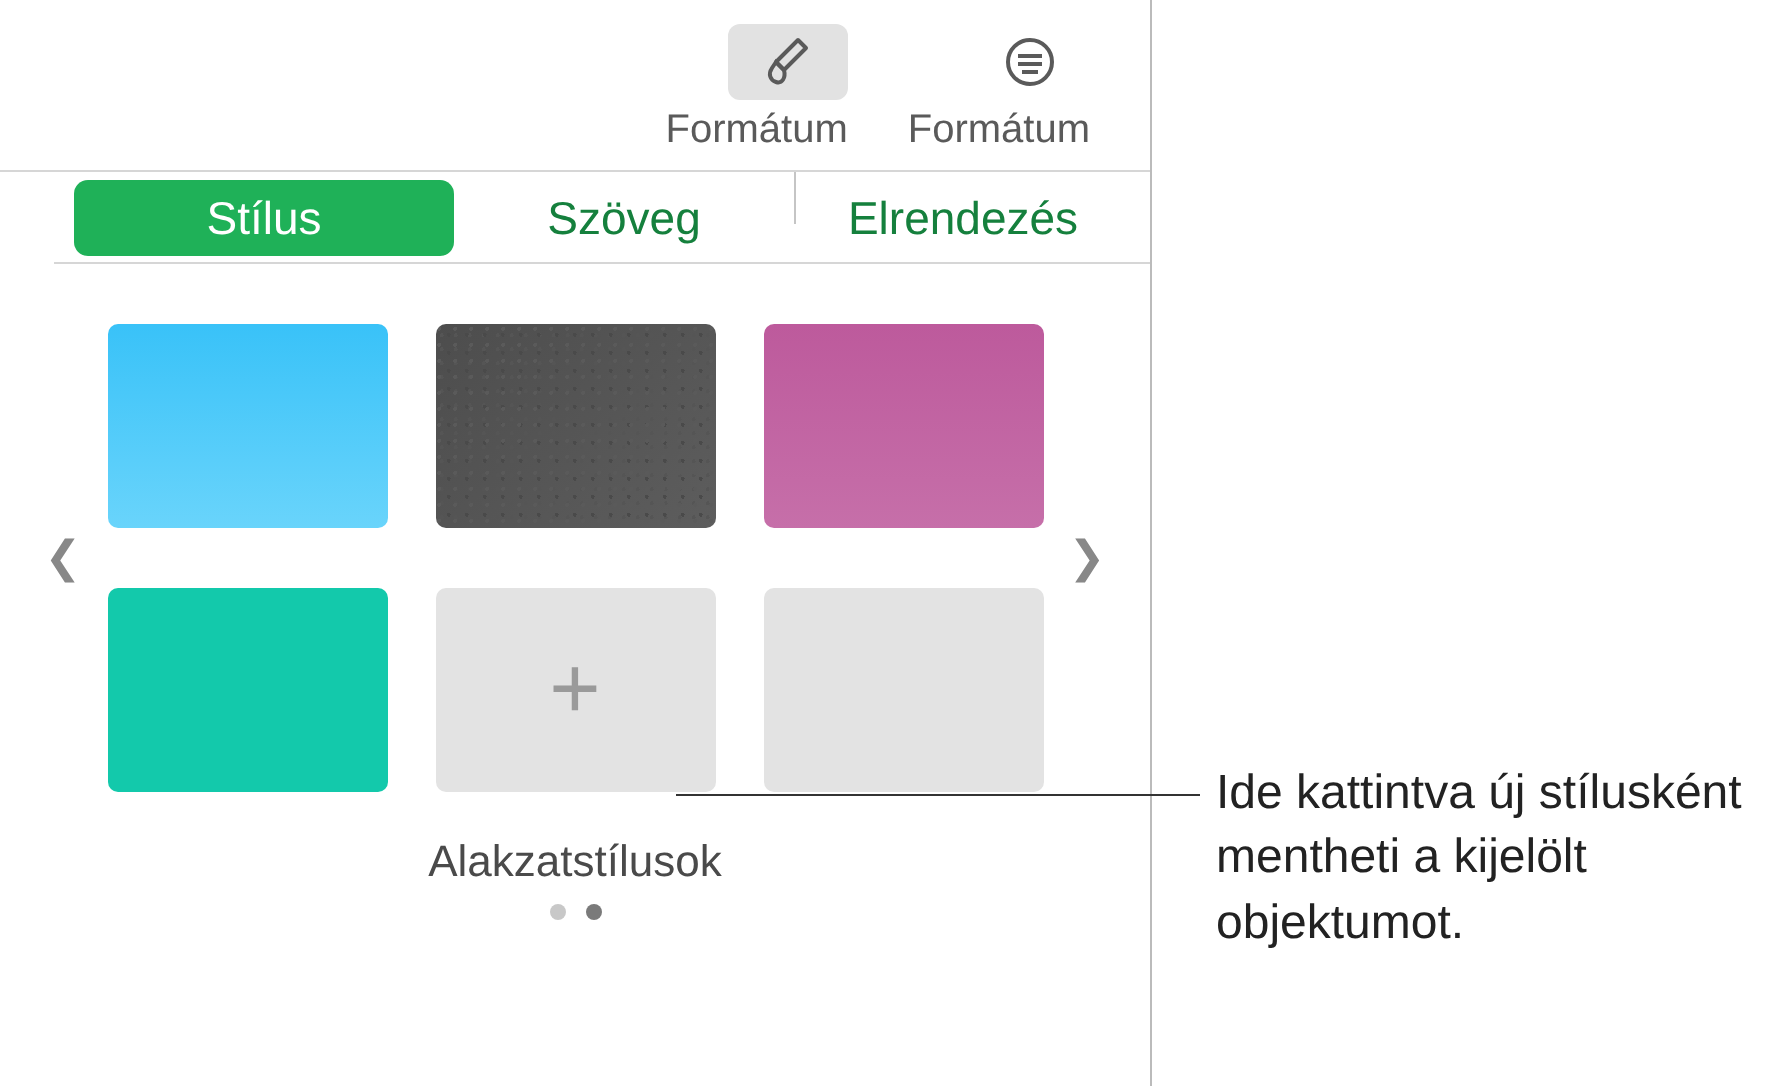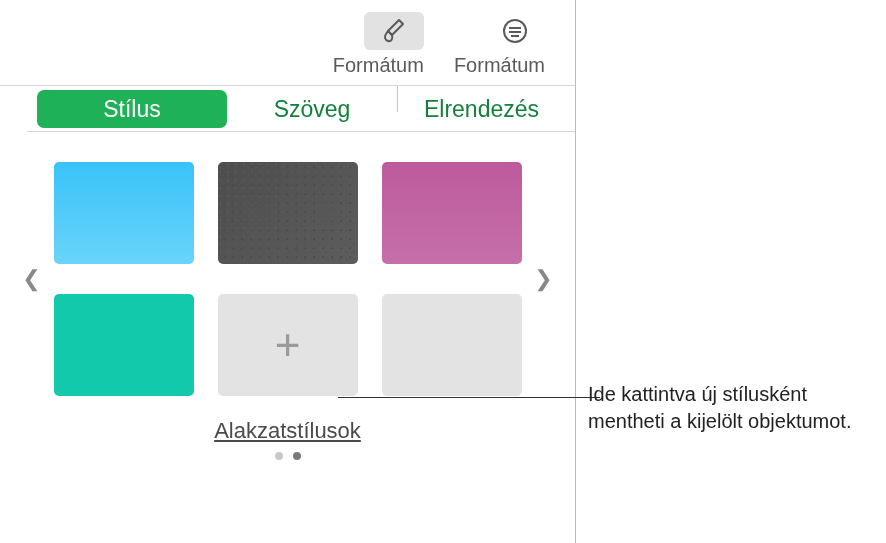--- a/index.html
+++ b/index.html
@@ -141,21 +141,20 @@
       font-size: 44px;
       font-weight: 300;
       line-height: 1;
     }
     .section-label {
       text-align: center;
       font-size: 22px;
       color: #4a4a4a;
       margin-top: 22px;
       font-weight: 500;
-      text-decoration: underline;
     }
     .dots {
       display: flex;
       justify-content: center;
       gap: 10px;
       margin-top: 8px;
     }
     .dot {
       width: 8px;
       height: 8px;
@@ -168,24 +167,24 @@
     .callout-line {
       position: absolute;
       top: 397px;
       left: 338px;
       width: 262px;
       height: 1px;
       background: #333;
     }
     .callout-text {
       position: absolute;
-      left: 588px;
+      left: 608px;
       top: 381px;
       width: 270px;
-      font-size: 20px;
+      font-size: 24px;
       color: #222;
       line-height: 1.35;
     }
   </style>
 </head>
 <body>
 
 <div class="panel">
 
   <div class="toolbar">

